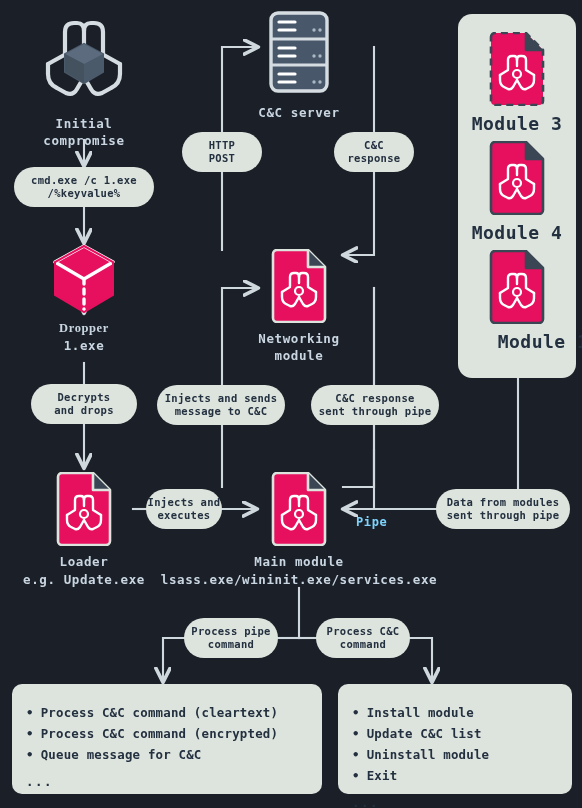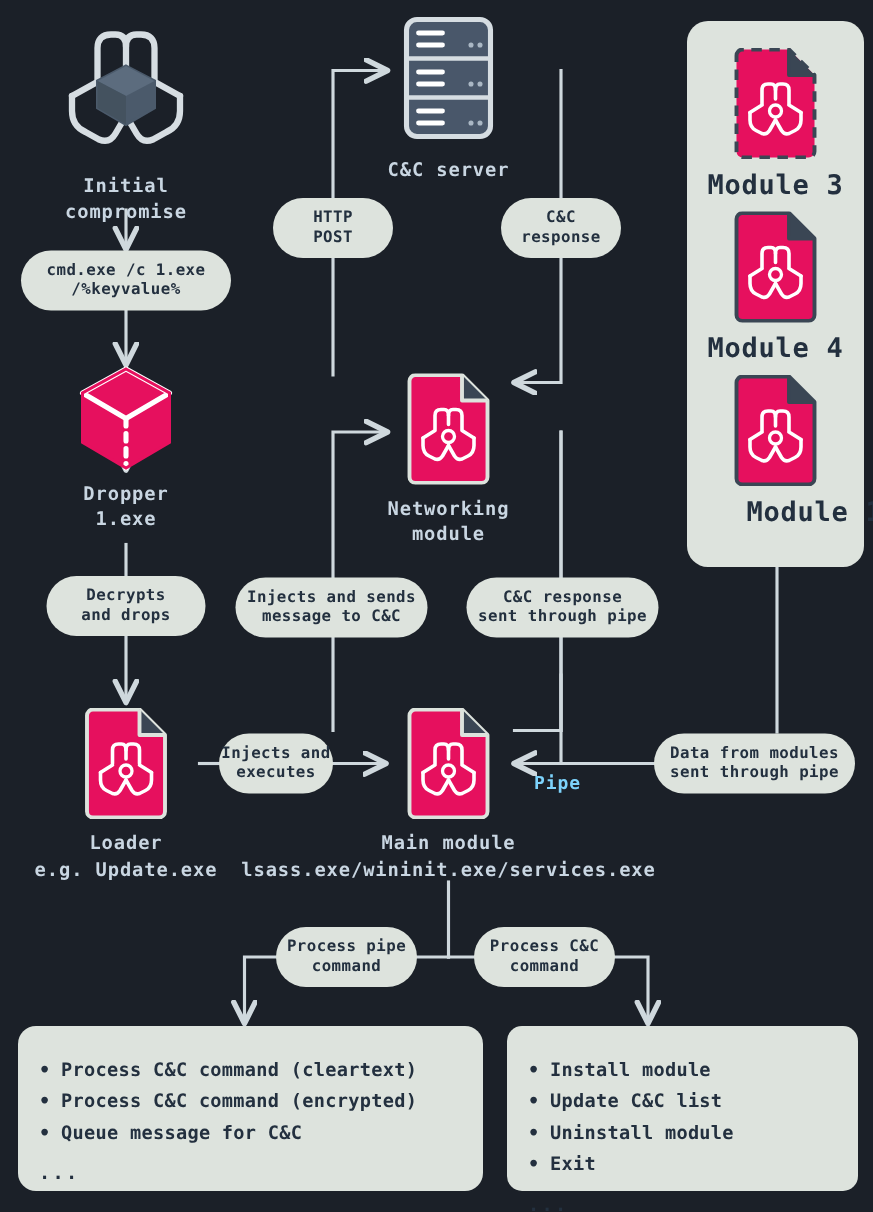--- a/index.html
+++ b/index.html
@@ -179,21 +179,21 @@
 /%keyvalue%</div>
 
   <div class="node" style="left:50px; top:243px; width:68px; height:72px;">
     <svg width="68" height="72" viewBox="0 0 68 72">
       <path d="M34,3 L63,19 L63,52 L34,69 L5,52 L5,19 Z" fill="#e6105e"></path>
       <path d="M34,3 L63,19 L34,36 L5,19 Z" fill="#e6105e" stroke="#ffffff" stroke-width="3.4" stroke-linejoin="round"></path>
       <path d="M34,36 L34,69" stroke="#ffffff" stroke-width="3.4" stroke-linecap="round" stroke-dasharray="5 5"></path>
       <path d="M34,3 L63,19 L63,52 L34,69 L5,52 L5,19 Z" fill="none" stroke="#e6105e" stroke-width="2"></path>
     </svg>
   </div>
-  <div class="node-label" style="left:14px; top:320px; width:140px;">Dropper</div>
+  <div class="node-label" style="left:14px; top:320px; width:140px;font-family:Liberation Serif, serif;">Dropper</div>
   <div class="node-label" style="left:14px; top:337px; width:140px;">1.exe</div>
 
   <div class="pill" style="left:31px; top:384px; width:106px; height:40px;">Decrypts
 and drops</div>
 
   <div class="node" style="left:263px; top:10px; width:72px; height:84px;">
     <svg width="72" height="84" viewBox="0 0 72 84">
       <rect x="8" y="3" width="56" height="78" rx="7" fill="#49576a" stroke="#d6dde2" stroke-width="3.4"></rect>
       <line x1="9" y1="29" x2="63" y2="29" stroke="#d6dde2" stroke-width="3"></line>
       <line x1="9" y1="55" x2="63" y2="55" stroke="#d6dde2" stroke-width="3"></line>
@@ -335,21 +335,21 @@
       </svg>
     </div>
     <div class="mod-label" style="top:317px;padding-left:26px;">Module 1</div>
   </div>
 
   <div class="pill" style="left:184px; top:618px; width:94px; height:40px;">Process pipe
 command</div>
   <div class="pill" style="left:316px; top:618px; width:94px; height:40px;">Process C&amp;C
 command</div>
 
-  <div class="listbox" style="left:12px; top:684px; width:310px; height:110px;border-radius:12px;">
+  <div class="listbox" style="left:12px; top:684px; width:310px; height:110px;">
     <ul>
       <li class="bullet">Process C&amp;C command (cleartext)</li>
       <li class="bullet">Process C&amp;C command (encrypted)</li>
       <li class="bullet">Queue message for C&amp;C</li>
       <li class="ellipsis">...</li>
     </ul>
   </div>
 
   <div class="listbox" style="left:338px; top:684px; width:234px; height:110px;">
     <ul>

